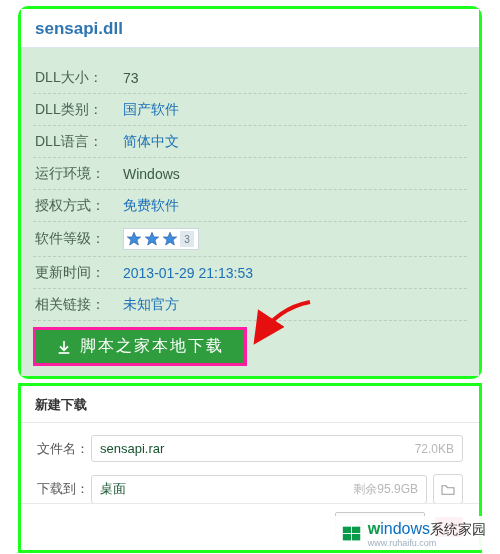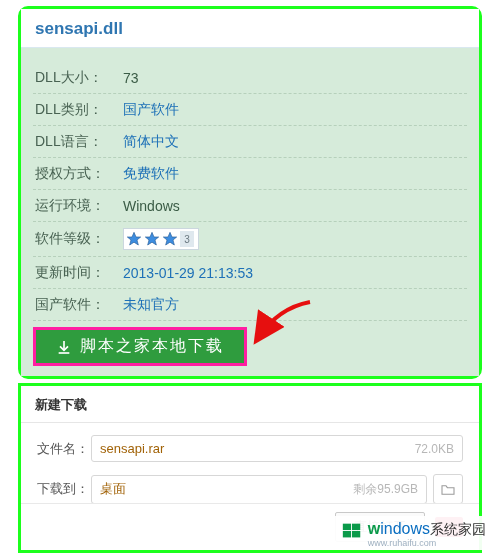--- a/index.html
+++ b/index.html
@@ -90,21 +90,21 @@
     font-size: 13px; color: #555;
     margin-bottom: 12px;
   }
   .dlg-row .dlab { width: 54px; flex-shrink: 0; }
   .dlg-row .field {
     flex: 1; display: flex; align-items: center;
     border: 1px solid #d7d7d7; border-radius: 3px;
     padding: 5px 8px; background: #fff;
   }
   .dlg-row .field input {
-    flex: 1; border: none; outline: none; font-size: 13px; color: #a16207;
+    flex: 1; border: none; outline: none; font-size: 13px; color: #14532d;
     background: transparent;
   }
   .dlg-row .field .meta { color: #b7b7b7; font-size: 12px; }
   .dlg-row .browse {
     width: 30px; height: 30px; border: 1px solid #d7d7d7; border-radius: 3px;
     margin-left: 6px; display: flex; align-items: center; justify-content: center;
     cursor: pointer;
   }
   .dlg-footer {
     position: absolute; left: 0; right: 0; bottom: 0;
@@ -114,21 +114,21 @@
     gap: 10px;
   }
   .btn-plain {
     border: 1px solid #c9c9c9; background: #fbfbfb;
     padding: 5px 18px; font-size: 13px; color: #444; border-radius: 2px;
     cursor: pointer;
   }
   .btn-edge { width: 28px; height: 20px; background: #e11a49; border-radius: 2px; }
   .watermark {
     position: absolute; right: 8px; bottom: 4px;
-    display: flex; align-items: flex-start;
+    display: flex; align-items: center;
     background: rgba(255,255,255,0.94);
     padding: 4px 6px 2px 6px;
     font-size: 11px; color: #5f7a97;
     z-index: 50;
   }
   .watermark .wm-icon {
     width: 24px; height: 22px; margin-right: 4px;
   }
   .watermark .wm-main { color: #0a6ec1; font-size: 16px; font-weight: 500; }
   .watermark .wm-sub { font-size: 9px; color: #9fb0c0; line-height: 1; }
@@ -151,27 +151,27 @@
       <span class="lab">DLL类别：</span>
       <a class="val link">国产软件</a>
     </div>
 
     <div class="row">
       <span class="lab">DLL语言：</span>
       <a class="val link">简体中文</a>
     </div>
 
     <div class="row">
+      <span class="lab">运行环境：</span>
+      <span class="val">Windows</span>
+    </div>
+
+    <div class="row">
       <span class="lab">授权方式：</span>
       <a class="val link">免费软件</a>
-    </div>
-
-    <div class="row">
-      <span class="lab">运行环境：</span>
-      <span class="val">Windows</span>
     </div>
 
     <div class="row">
       <span class="lab">软件等级：</span>
       <span class="stars">
         <span class="star">
             <svg viewBox="0 0 24 24">
               <polygon points="12,2 15,9 22,9 16.5,13.5 18.5,21 12,16.8 5.5,21 7.5,13.5 2,9 9,9" fill="#3d8de0" stroke="#2b5f99" stroke-width="1"></polygon>
             </svg>
           </span>
@@ -188,21 +188,21 @@
         <span class="star-num">3</span>
       </span>
     </div>
 
     <div class="row">
       <span class="lab">更新时间：</span>
       <a class="val link">2013-01-29 21:13:53</a>
     </div>
 
     <div class="row">
-      <span class="lab">国产软件：</span>
+      <span class="lab">相关链接：</span>
       <a class="val link">未知官方</a>
     </div>
 
     <div class="dl-btn-wrap">
       <div class="dl-btn">
         <span class="dl-icon">
           <svg width="16" height="16" viewBox="0 0 24 24" fill="none" stroke="#fff" stroke-width="2.5">
               <path d="M12 3v14"></path>
               <path d="M6 11l6 6 6-6"></path>
               <path d="M4 21h16"></path>

